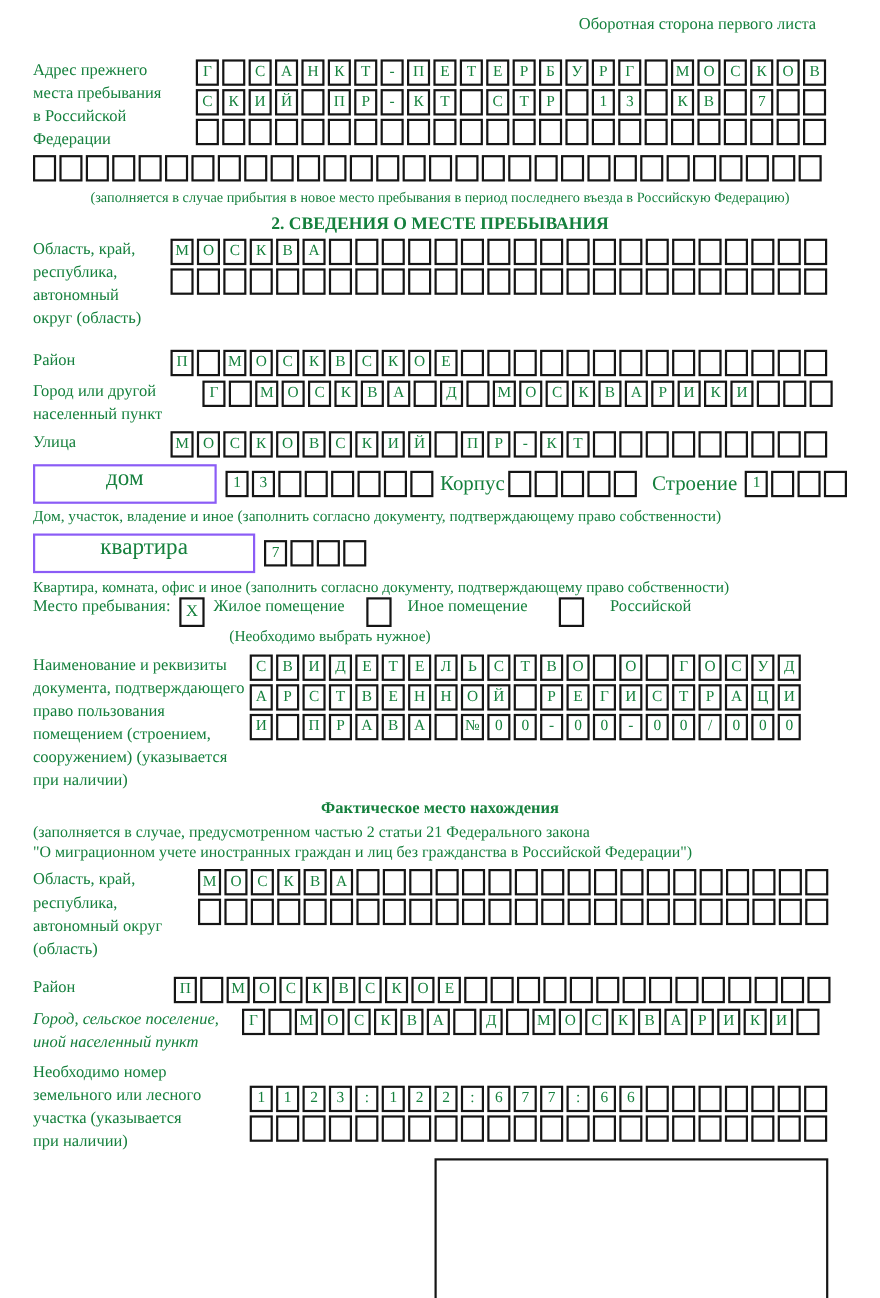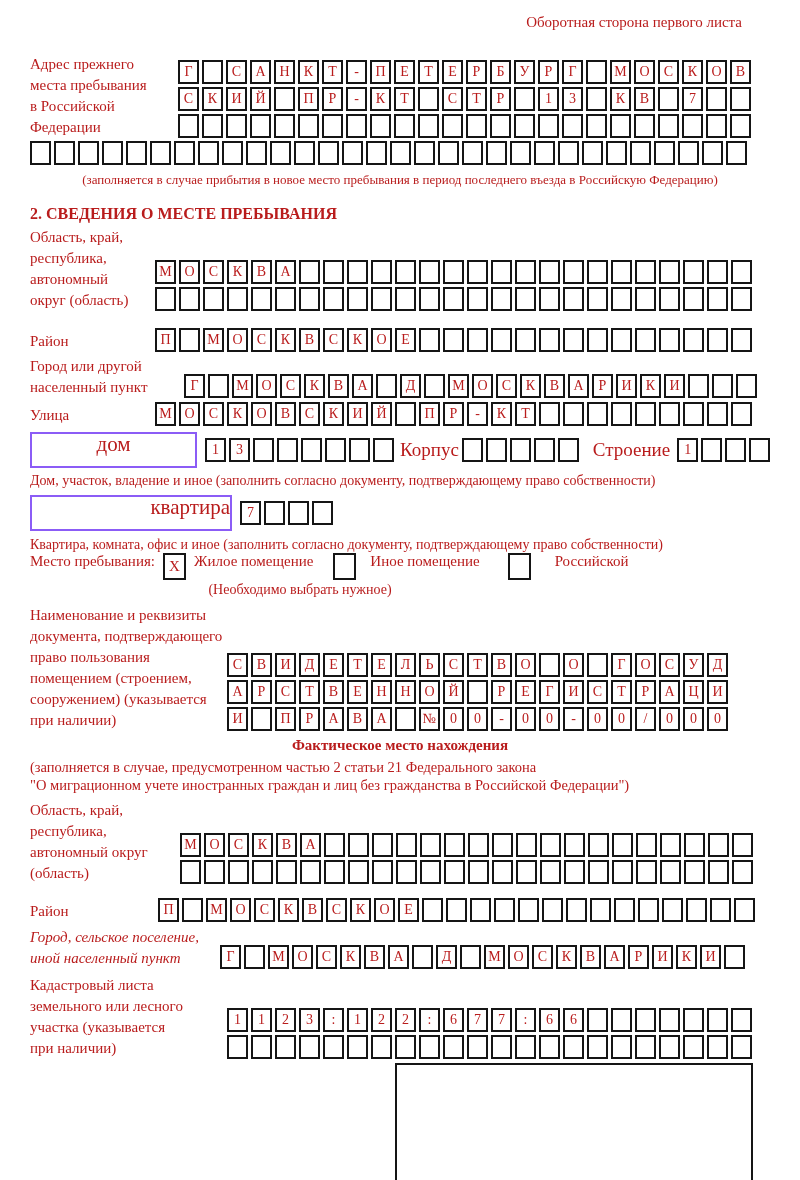--- a/index.html
+++ b/index.html
@@ -1,41 +1,41 @@
 <!DOCTYPE html>
 <html><head>
 <meta charset="utf-8">
 <style>
   html,body{margin:0;padding:0;background:#fff;}
   .page{
     position:relative;
     width:800px;height:1180px;
     box-sizing:border-box;
     padding:14px 30px 10px 30px;
-    background:#fff;color:#b91c1c;
+    background:#fff;color:#15803d;
     font-family:"Liberation Serif", serif;
     overflow:hidden;
   }
   .top-note{font-size:15px;text-align:right;padding-right:28px;}
   
   .cells{display:flex;gap:3px;flex-wrap:nowrap;}
   .cell{
     box-sizing:border-box;flex:0 0 21px;width:21px;height:24px;
     border:2px solid #151515;font-size:14px;line-height:20px;text-align:center;
     background:#fff;
   }
   .rows .cells + .cells{margin-top:3px;}
-  .frow{display:flex;align-items:flex-end;}
+  .frow{display:flex;align-items:flex-start;}
   .flabel{font-size:15px;line-height:21px;flex:0 0 auto;}
   .lw148{width:148px;} .lw125{width:125px;} .lw154{width:154px;}
   .lw197{width:197px;} .lw150{width:150px;} .lw128{width:128px;} .lw155{width:155px;font-style:italic;}
   .caption{font-size:13px;}
   .caption-md{font-size:14px;}
   .center{text-align:center;}
-  .sec-title{font-size:16px;font-weight:bold;margin-top:17px;}
+  .sec-title{font-size:16px;font-weight:bold;text-align:center;margin-top:7px;}
   .sub-title{font-size:15px;font-weight:bold;text-align:center;}
   .bigbox{
     box-sizing:border-box;height:36px;border:2px solid #8b5cf6;
     font-size:21px;line-height:20px;text-align:center;background:#fff;flex:0 0 auto;
   }
   .inline-lbl{font-size:19px;line-height:24px;white-space:nowrap;}
   .checkbox{
     box-sizing:border-box;display:inline-block;width:23px;height:27px;
     border:2px solid #151515;font-size:15px;line-height:23px;text-align:center;vertical-align:middle;
   }
@@ -360,21 +360,21 @@
     <div class="cells" style="margin-left:7px;">
         <span class="cell">1</span>
         <span class="cell"></span>
         <span class="cell"></span>
         <span class="cell"></span>
       </div>
   </div>
   <div class="caption-md" style="margin-top:5px;">Дом, участок, владение и иное (заполнить согласно документу, подтверждающему право собственности)</div>
 
   <div class="frow" style="margin-top:6px;align-items:center;">
-    <div class="bigbox" style="width:202px;text-align:right;">квартира</div>
+    <div class="bigbox" style="width:202px;">квартира</div>
     <div class="cells" style="margin-left:8px;">
         <span class="cell">7</span>
         <span class="cell"></span>
         <span class="cell"></span>
         <span class="cell"></span>
       </div>
   </div>
   <div class="caption-md" style="margin-top:6px;">Квартира, комната, офис и иное (заполнить согласно документу, подтверждающему право собственности)</div>
 
   <div class="stay-row">
@@ -596,21 +596,21 @@
         <span class="cell">Р</span>
         <span class="cell">И</span>
         <span class="cell">К</span>
         <span class="cell">И</span>
         <span class="cell"></span>
       </div>
   </div>
 
   <div class="frow" style="margin-top:6px;">
     <div class="flabel lw197">
-        <div>Кадастровый листа</div>
+        <div>Необходимо номер</div>
         <div>земельного или лесного</div>
         <div>участка (указывается</div>
         <div>при наличии)</div>
       </div>
     <div class="rows" style="padding-top:22px;">
       <div class="cells">
           <span class="cell">1</span>
           <span class="cell">1</span>
           <span class="cell">2</span>
           <span class="cell">3</span>

